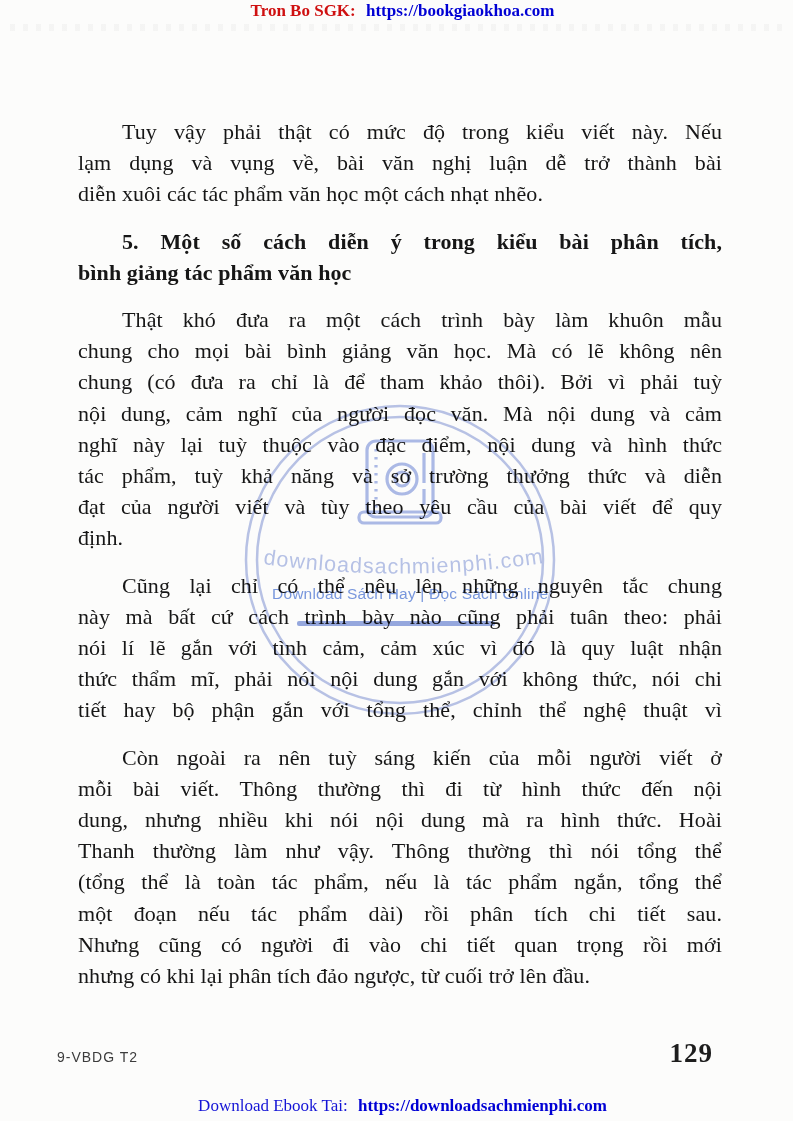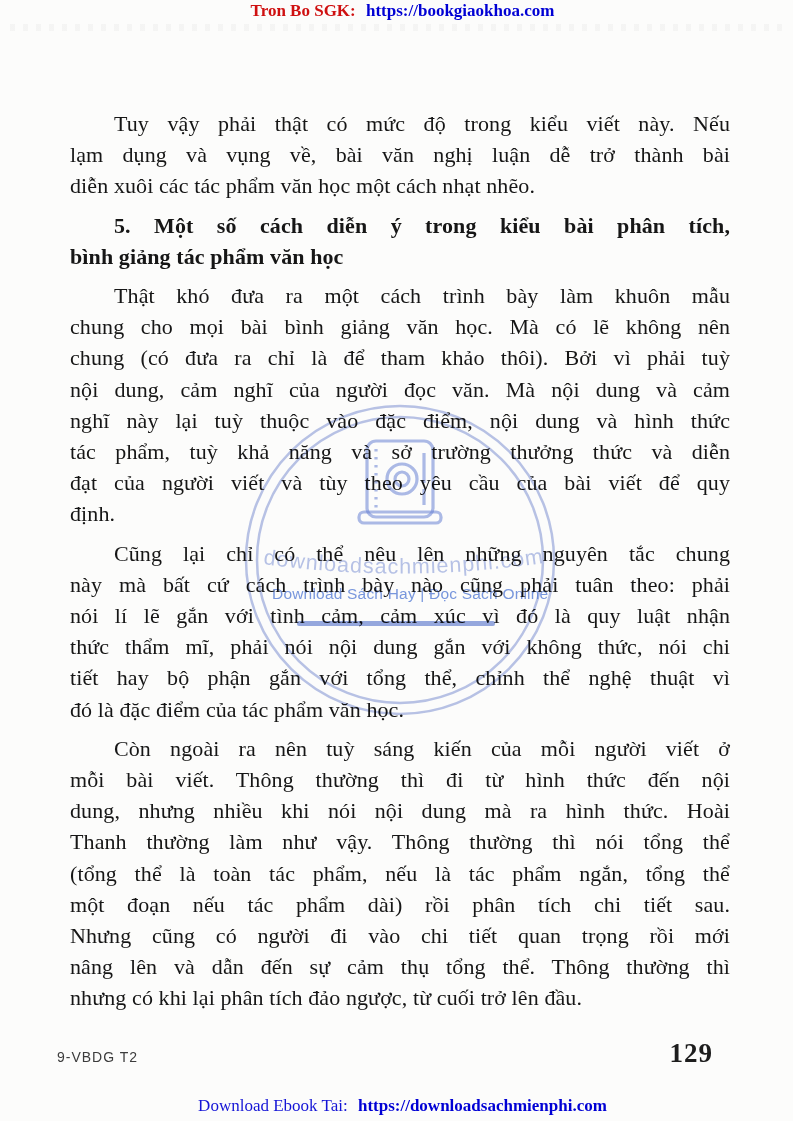--- a/index.html
+++ b/index.html
@@ -25,21 +25,21 @@
     position:absolute;left:10px;top:24px;width:773px;height:7px;
     background:repeating-linear-gradient(90deg,rgba(60,60,60,.07) 0 5px,transparent 5px 13px);
     opacity:.55;
   }
   
   .body-text{
     position:absolute;left:62px;top:100px;width:676px;
     font-size:22px;line-height:31.2px;
     letter-spacing:.1px;
   }
-  .block{margin:8px;}
+  .block{margin:16px;}
   .block .line{
     text-align:justify;text-align-last:justify;
     white-space:normal;
   }
   .block .line.first{text-indent:44px;}
   .block .line.last{text-align-last:left;}
   .block.heading .line{font-weight:700;}
   
   .watermark{position:absolute;left:0;top:0;width:100%;height:100%;pointer-events:none;mix-blend-mode:multiply;}
   .wm-svg{position:absolute;left:235px;top:398px;}
@@ -94,31 +94,29 @@
         <div class="line">tác phẩm, tuỳ khả năng và sở trường thưởng thức và diễn</div>
         <div class="line">đạt của người viết và tùy theo yêu cầu của bài viết để quy</div>
         <div class="line last">định.</div>
       </div>
     <div class="block">
         <div class="line first">Cũng lại chỉ có thể nêu lên những nguyên tắc chung</div>
         <div class="line">này mà bất cứ cách trình bày nào cũng phải tuân theo: phải</div>
         <div class="line">nói lí lẽ gắn với tình cảm, cảm xúc vì đó là quy luật nhận</div>
         <div class="line">thức thẩm mĩ, phải nói nội dung gắn với không thức, nói chi</div>
         <div class="line">tiết hay bộ phận gắn với tổng thể, chỉnh thể nghệ thuật vì</div>
-        <div class="line last">đó là đặc điểm của tác phẩm văn học.</div>
       </div>
     <div class="block">
         <div class="line first">Còn ngoài ra nên tuỳ sáng kiến của mỗi người viết ở</div>
         <div class="line">mỗi bài viết. Thông thường thì đi từ hình thức đến nội</div>
         <div class="line">dung, nhưng nhiều khi nói nội dung mà ra hình thức. Hoài</div>
         <div class="line">Thanh thường làm như vậy. Thông thường thì nói tổng thể</div>
         <div class="line">(tổng thể là toàn tác phẩm, nếu là tác phẩm ngắn, tổng thể</div>
         <div class="line">một đoạn nếu tác phẩm dài) rồi phân tích chi tiết sau.</div>
         <div class="line">Nhưng cũng có người đi vào chi tiết quan trọng rồi mới</div>
-        <div class="line">nâng lên và dẫn đến sự cảm thụ tổng thể. Thông thường thì</div>
         <div class="line last">nhưng có khi lại phân tích đảo ngược, từ cuối trở lên đầu.</div>
       </div>
   </div>
 
   <div class="watermark">
     <svg class="wm-svg" width="330" height="340" viewBox="0 0 330 340">
       <g fill="none" stroke="rgba(115,138,210,0.5)" stroke-width="2.5">
         <circle cx="165" cy="162" r="154"></circle>
         <circle cx="165" cy="162" r="143"></circle>
       </g>

